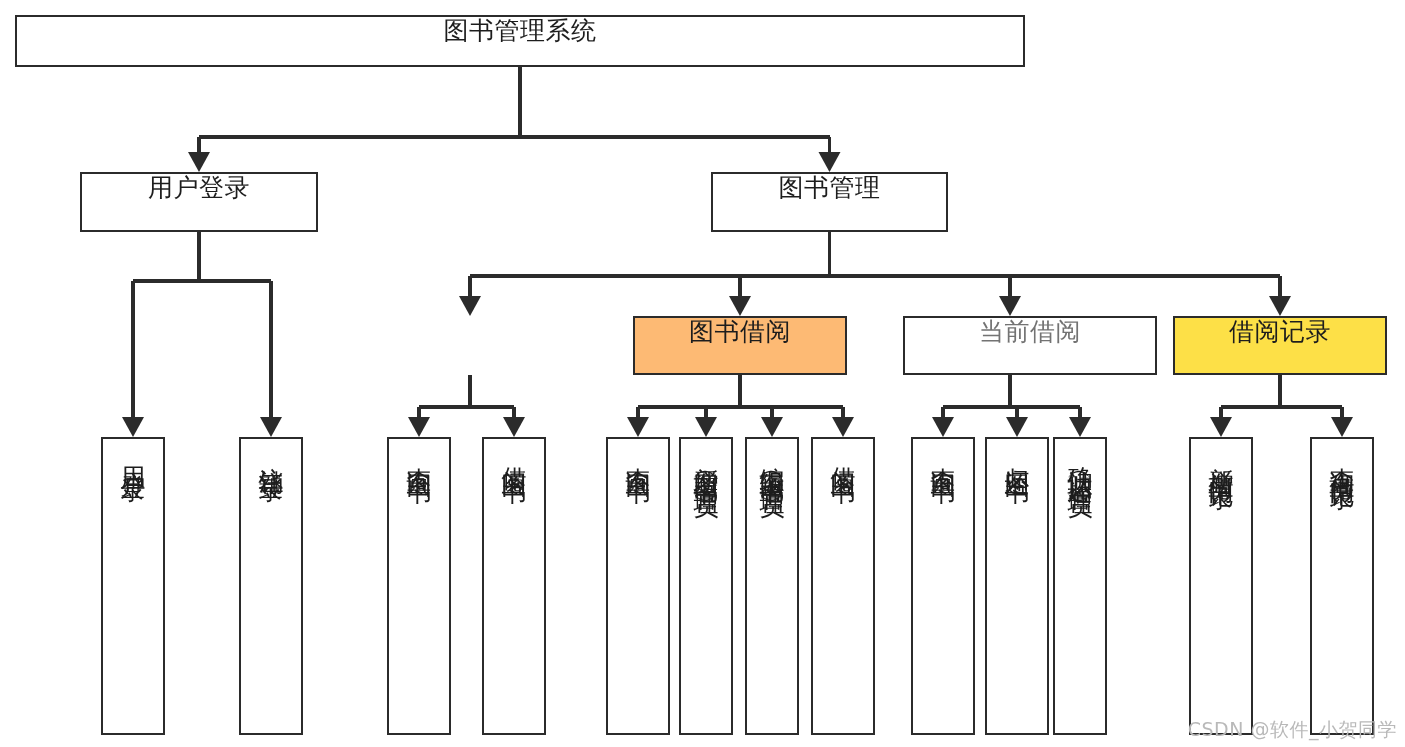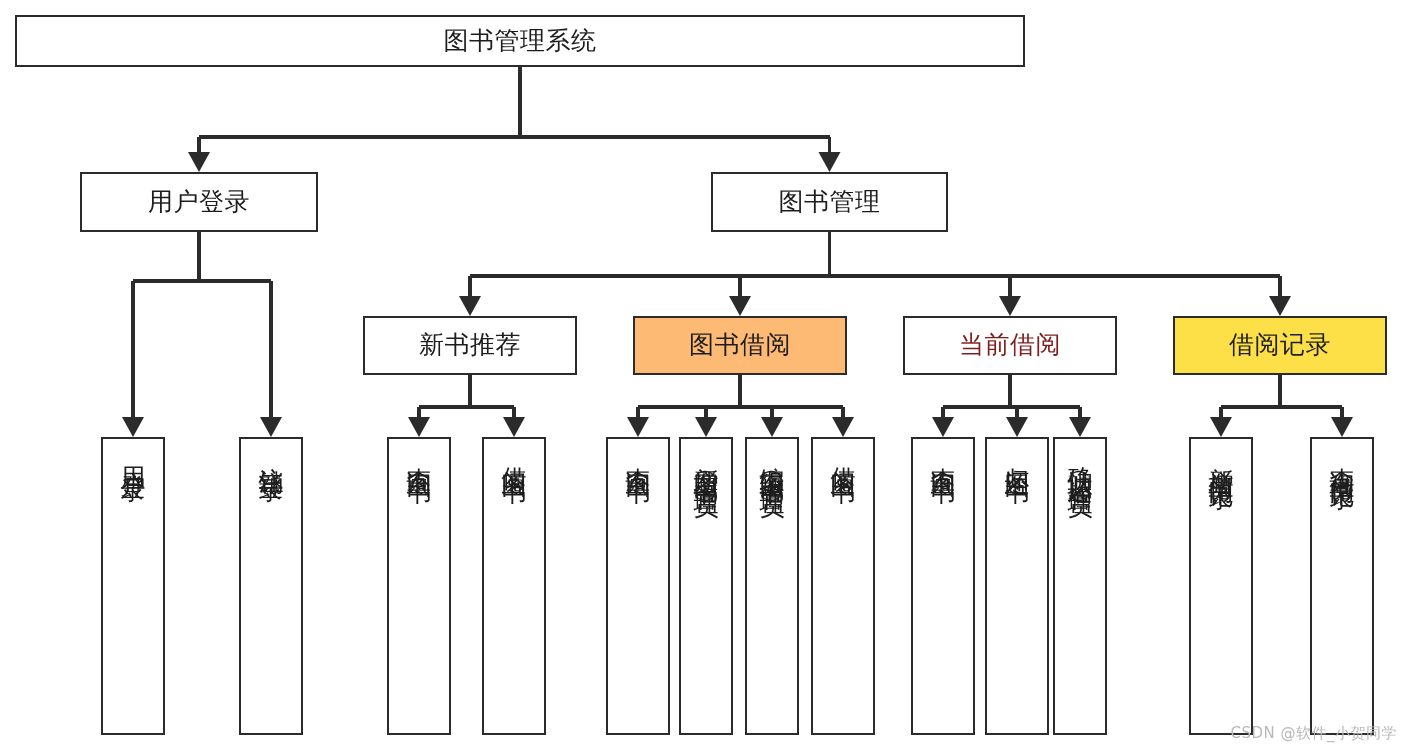--- a/index.html
+++ b/index.html
@@ -25,21 +25,20 @@
     width: 1405px;
     height: 747px;
     pointer-events: none;
   }
   .node {
     position: absolute;
     box-sizing: border-box;
     background: #ffffff;
     border: 2.5px solid #2b2b2b;
     display: flex;
-    align-items: center;
     justify-content: center;
     color: #1d1d1d;
     z-index: 2;
   }
   .node .label {
     display: block;
     text-align: center;
     line-height: 1.15;
     white-space: pre;
   }
@@ -58,21 +57,21 @@
     text-orientation: upright;
     font-size: 25px;
     line-height: 1.0;
     letter-spacing: 4px;
     white-space: nowrap;
   }
   #watermark {
     position: absolute;
     right: 8px;
     bottom: 4px;
-    font-size: 15px;
+    font-size: 19px;
     color: #b9b9b9;
     letter-spacing: 0.5px;
     z-index: 5;
     white-space: nowrap;
     font-family: "DejaVu Sans", "Liberation Sans", sans-serif;
   }
 </style>
 </head>
 <body>
 
@@ -137,27 +136,24 @@
     <span class="label">图书管理系统</span>
   </div>
 
   <div class="node h" style="left: 80px; top: 172px; width: 238px; height: 60px; border-color: rgb(43, 43, 43); background: rgb(255, 255, 255); color: rgb(29, 29, 29);">
     <span class="label">用户登录</span>
   </div>
   <div class="node h" style="left: 711px; top: 172px; width: 237px; height: 60px; border-color: rgb(43, 43, 43); background: rgb(255, 255, 255); color: rgb(29, 29, 29);">
     <span class="label">图书管理</span>
   </div>
 
-  <div class="node h" style="left: 363px; top: 316px; width: 214px; height: 59px; border-color: rgb(43, 43, 43); background: rgb(255, 255, 255); color: rgb(29, 29, 29);">
-    <span class="label">新书推荐</span>
-  </div>
   <div class="node h" style="left: 633px; top: 316px; width: 214px; height: 59px; border-color: rgb(43, 43, 43); background: #fdba74; color: rgb(29, 29, 29);">
     <span class="label">图书借阅</span>
   </div>
-  <div class="node h" style="left: 903px; top: 316px; width: 214px; height: 59px; border-color: rgb(43, 43, 43); background: rgb(255, 255, 255); color: #7f1d1d;">
+  <div class="node h" style="left: 903px; top: 316px; width: 254px; height: 59px; border-color: rgb(43, 43, 43); background: rgb(255, 255, 255); color: #737373;">
     <span class="label">当前借阅</span>
   </div>
   <div class="node h" style="left: 1173px; top: 316px; width: 214px; height: 59px; border-color: rgb(43, 43, 43); background: #fde047; color: rgb(29, 29, 29);">
     <span class="label">借阅记录</span>
   </div>
 
   <div class="node v" style="left: 101px; top: 437px; width: 64px; height: 298px; border-color: rgb(43, 43, 43); background: rgb(255, 255, 255); color: rgb(29, 29, 29);">
     <span class="label">用户登录</span>
   </div>
   <div class="node v" style="left: 239px; top: 437px; width: 64px; height: 298px; border-color: rgb(43, 43, 43); background: rgb(255, 255, 255); color: rgb(29, 29, 29);">

